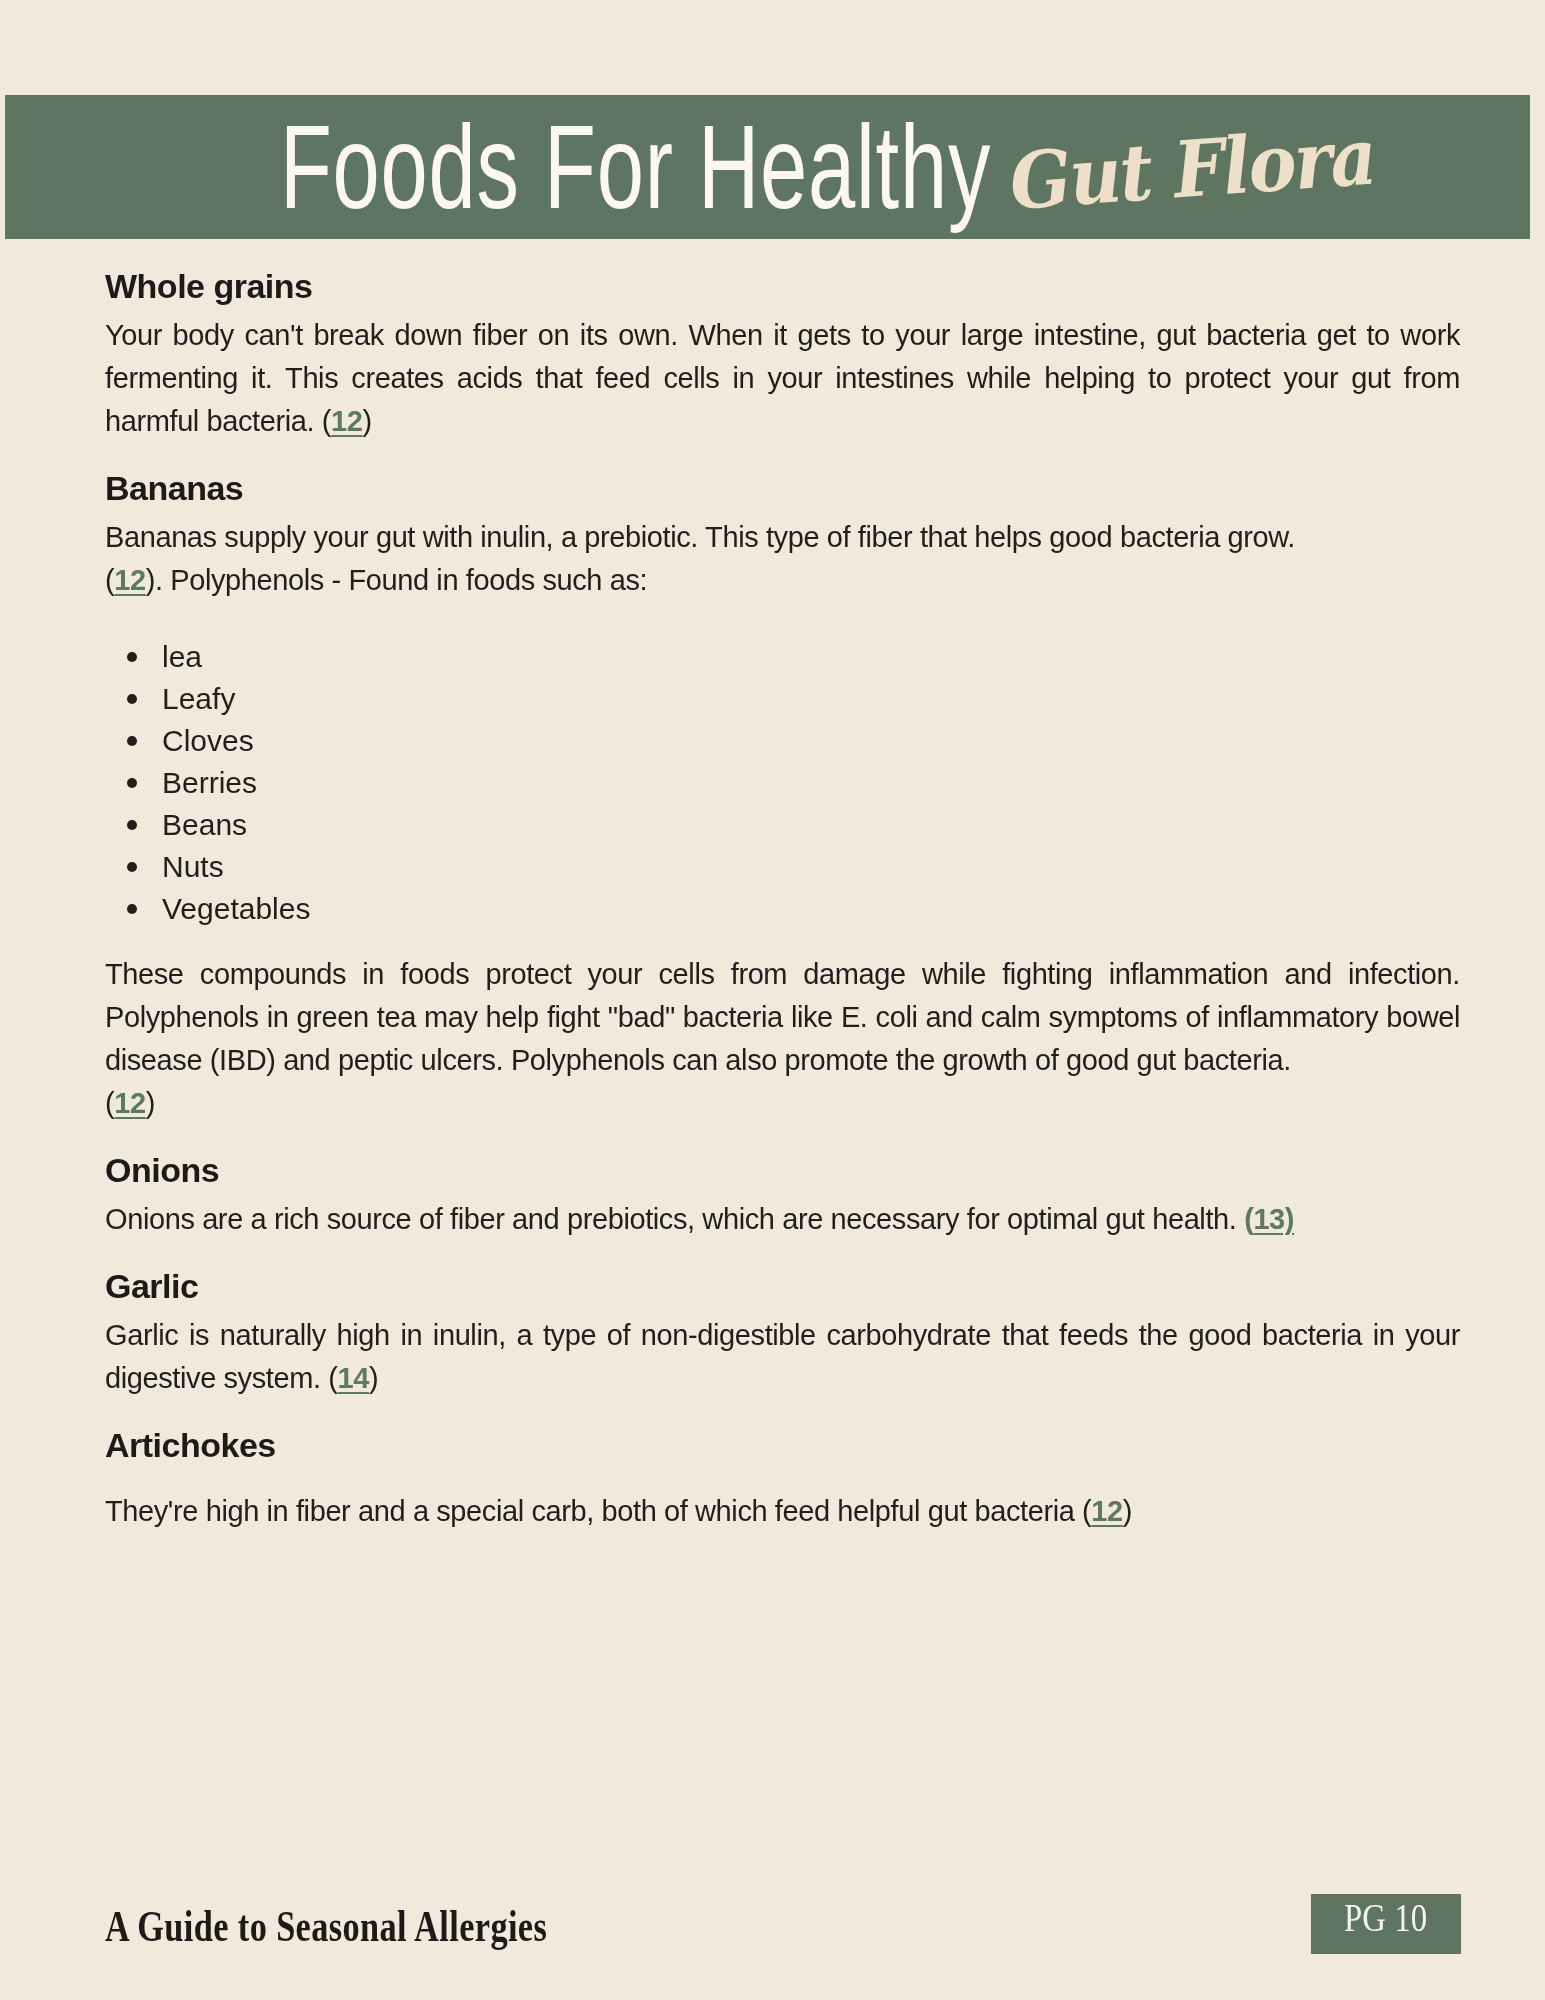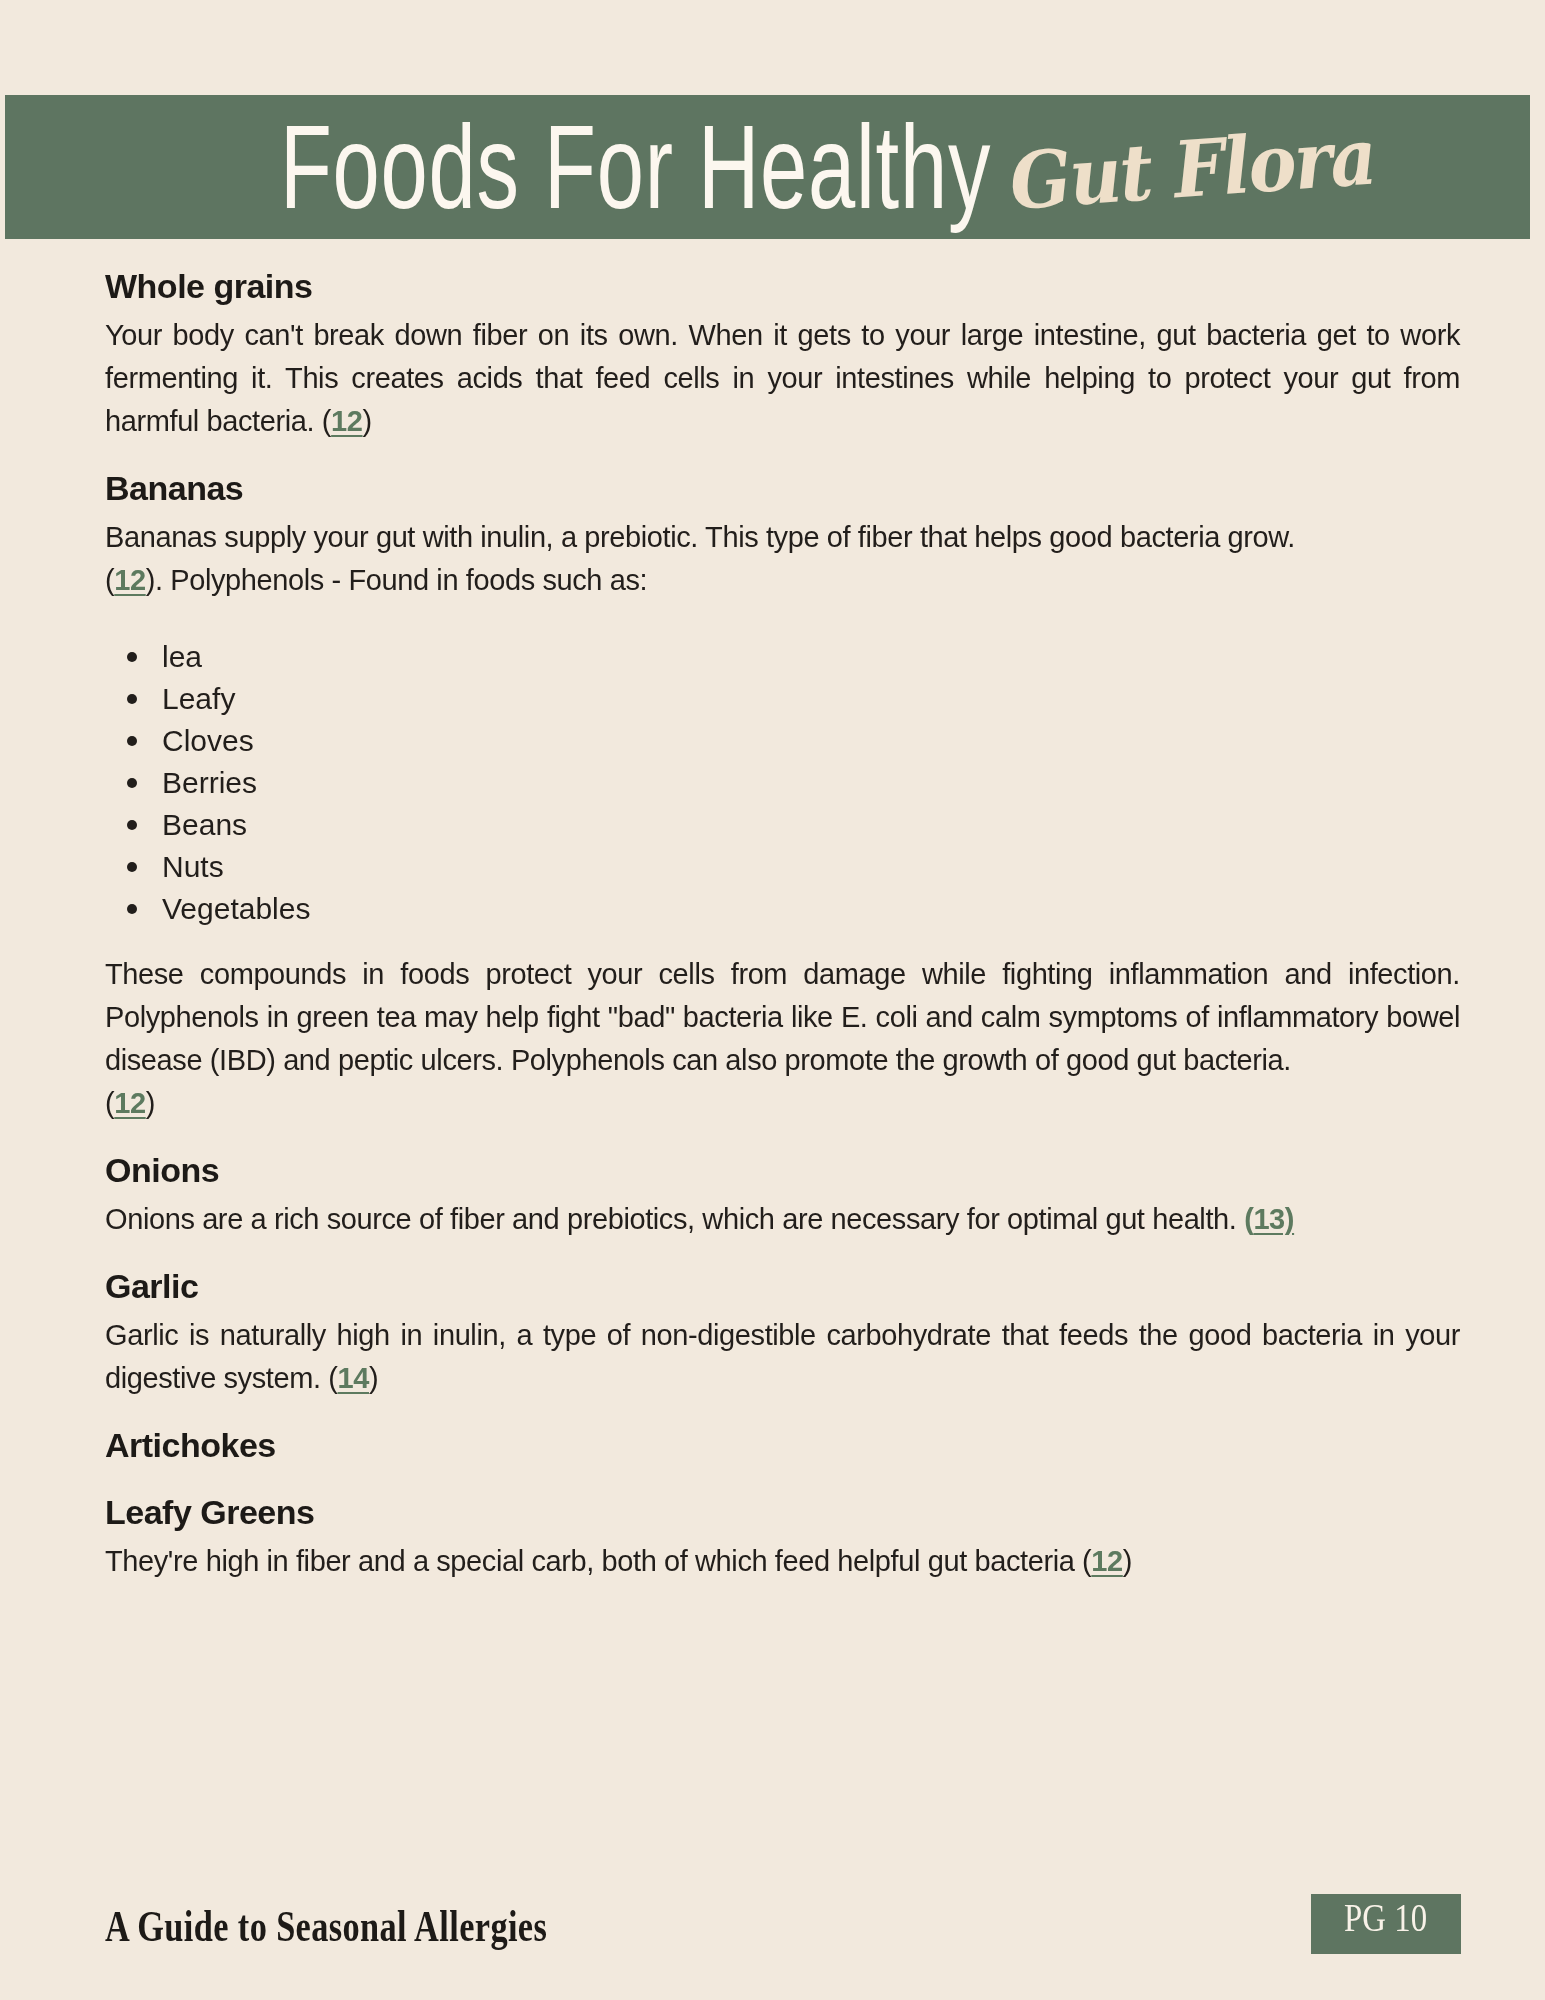--- a/index.html
+++ b/index.html
@@ -189,21 +189,20 @@
         <p><span>Onions are a rich source of fiber and prebiotics, which are necessary for optimal gut health. </span><span class="green-text">(</span><a class="cite">13)</a></p>
       </section>
       <section class="doc-section">
         <h2>Garlic</h2>
         <p><span>Garlic is naturally high in inulin, a type of non-digestible carbohydrate that feeds the good bacteria in your digestive system. (</span><a class="cite">14</a><span>)</span></p>
       </section>
       <section class="doc-section">
         <h2>Artichokes</h2>
       </section>
       <section class="doc-section">
-        <h2>Leafy Greens</h2>
         <p><span>They're high in fiber and a special carb, both of which feed helpful gut bacteria (</span><a class="cite">12</a><span>)</span></p>
       </section>
     </div>
 
   <div class="footer-title">A Guide to Seasonal Allergies</div>
 
   <div class="page-number-box">
     <span class="page-number">PG 10</span>
   </div>
 

